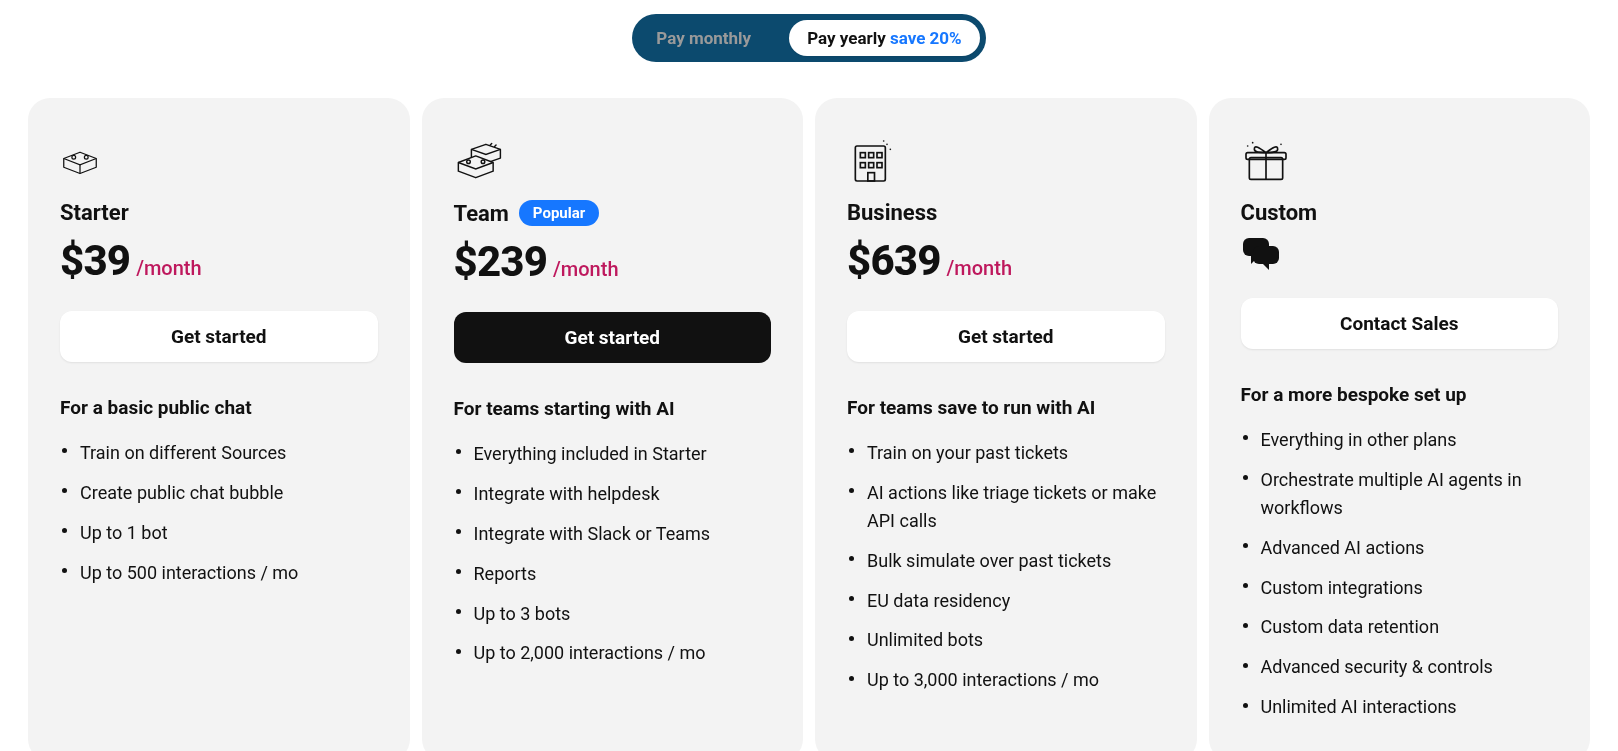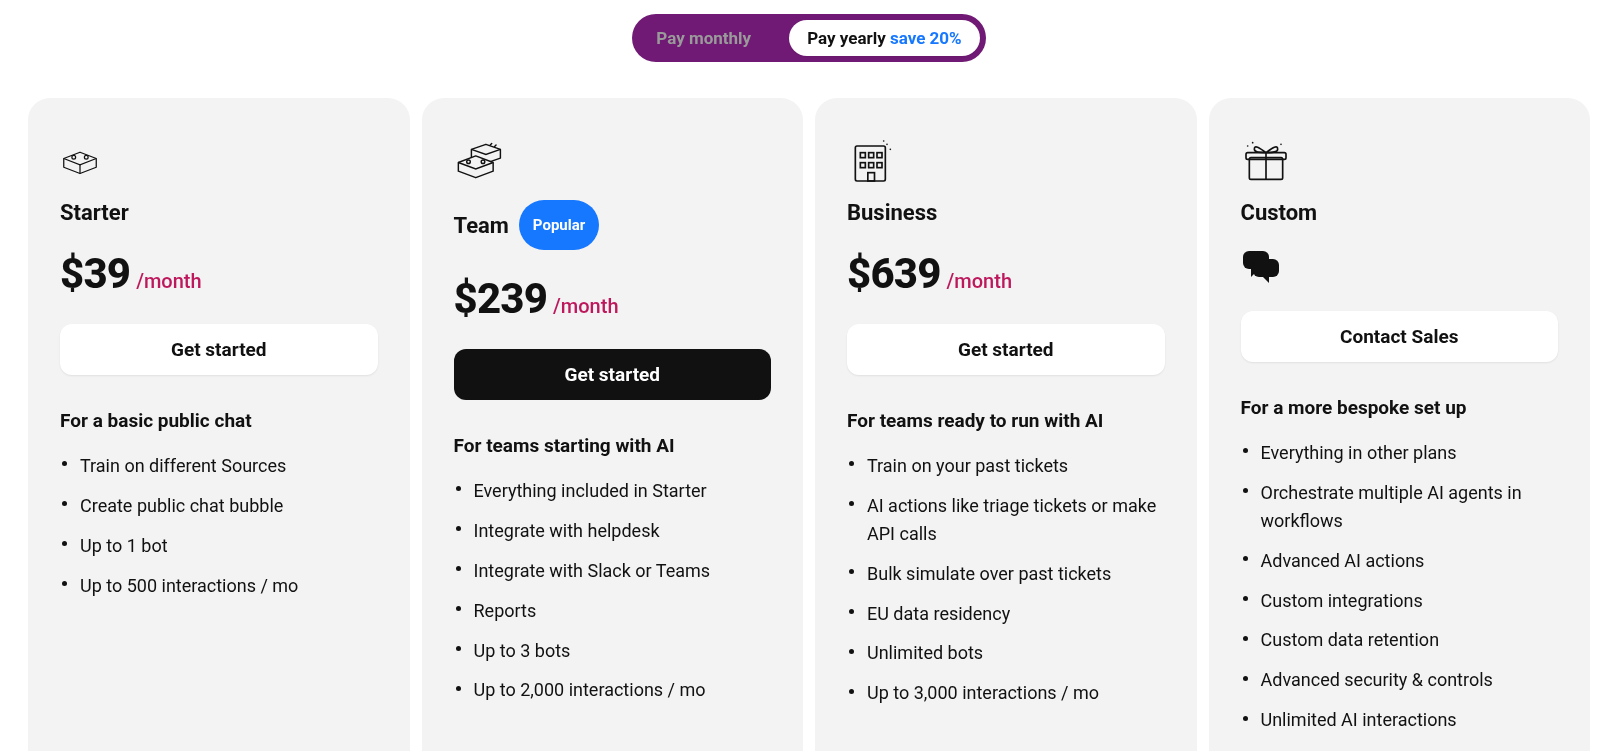--- a/index.html
+++ b/index.html
@@ -8,21 +8,21 @@
     font-family: -apple-system, BlinkMacSystemFont, "Segoe UI", Roboto, "Helvetica Neue", Arial, sans-serif;
     background:#fff;
     color:#111;
     width:1618px;
   }
   .wrap { width:1618px; padding:0 28px 40px 28px; }
 
   
   .toggle-row { display:flex; justify-content:center; padding:14px 0 36px 0; }
   .toggle {
-    background:#701a75;
+    background:#0c4a6e;
     border-radius:999px;
     padding:6px;
     display:flex;
     gap:20px;
     align-items:center;
   }
   .toggle-opt {
     border:none;
     background:transparent;
     font:inherit;
@@ -46,26 +46,26 @@
     flex:1 1 0;
     background:#f3f3f3;
     border-radius:22px;
     padding:30px 32px 34px 32px;
     min-height:620px;
   }
 
   .icon-slot { height:56px; display:flex; align-items:flex-end; }
   .icon-slot .ic { height:46px; width:auto; }
 
-  .plan-head { display:flex; align-items:center; gap:10px; margin:16px 0 24px 0;text-align:center; }
+  .plan-head { display:flex; align-items:center; gap:10px; margin:16px 0 11px 0;text-align:center; }
   .plan-name { font-size:22px; font-weight:700; color:#111; }
   .badge {
     background:#1677ff; color:#fff;
     font-size:15px; font-weight:700;
-    padding:16px 14px; border-radius:999px;
+    padding:4px 14px; border-radius:999px;
   }
 
   .price-row { display:flex; align-items:baseline; gap:4px; margin:4px 0 26px 0; }
   .price-row.chat-row { margin-top:6px; }
   .price {
     font-size:42px; font-weight:800; letter-spacing:-0.02em; color:#111;
   }
   .period { font-size:20px; color:#be185d; font-weight:500; margin-left:2px; }
 
   .cta {
@@ -196,21 +196,21 @@
       <div class="plan-head">
         <span class="plan-name">Business</span>
       </div>
       <div class="price-row">
         <span class="price">$639</span>
         <span class="period">/month</span>
       </div>
       <button class="cta">
         <span>Get started</span>
       </button>
-      <div class="subhead">For teams ready to run with AI</div>
+      <div class="subhead">For teams save to run with AI</div>
       <ul class="feat">
         <li>Train on your past tickets</li>
         <li>AI actions like triage tickets or make API calls</li>
         <li>Bulk simulate over past tickets</li>
         <li>EU data residency</li>
         <li>Unlimited bots</li>
         <li>Up to 3,000 interactions / mo</li>
       </ul>
     </div>
 

